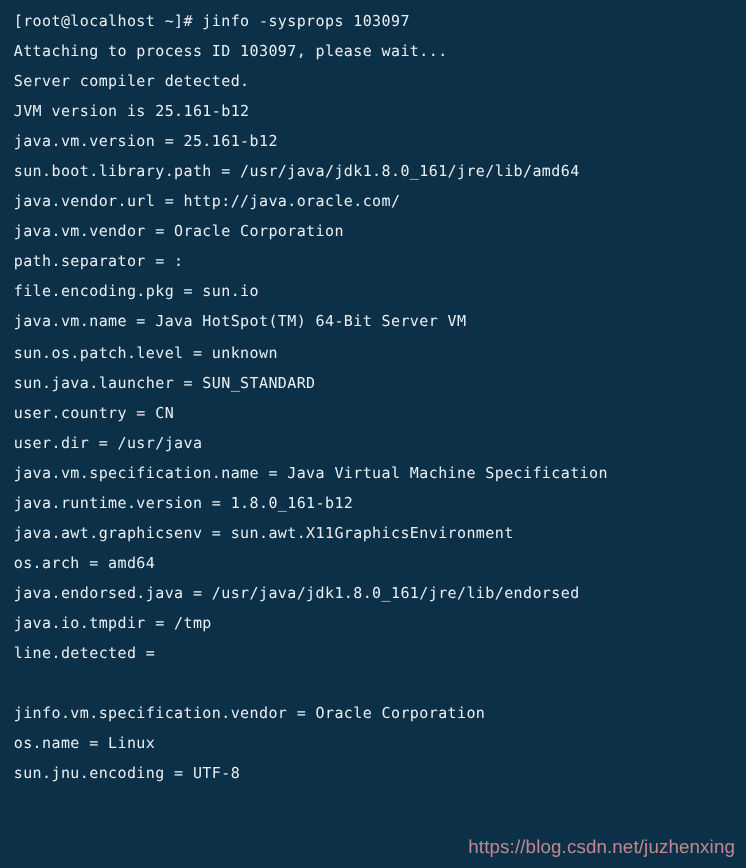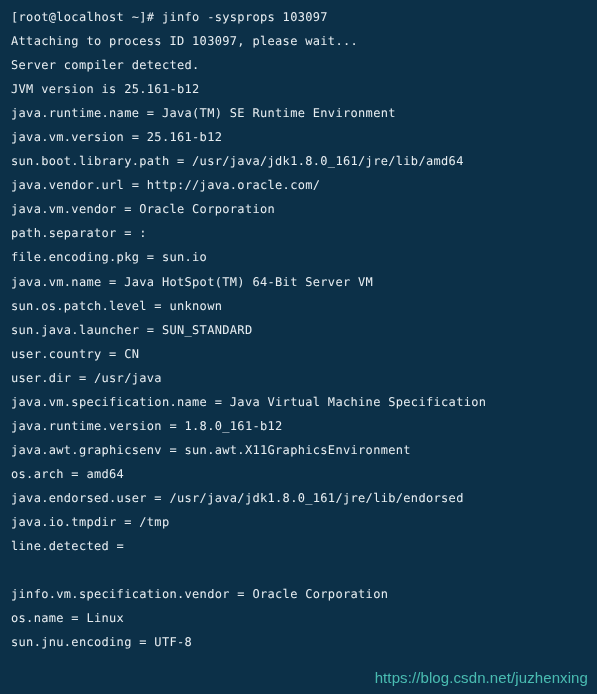--- a/index.html
+++ b/index.html
@@ -34,52 +34,51 @@
   }
   .term-line.blank {
     color: transparent;
   }
   #watermark {
     position: absolute;
     right: 9px;
     bottom: 8px;
     font-family: "Liberation Sans", "DejaVu Sans", sans-serif;
     font-size: 15px;
-    color: #5eead4;
+    color: #fca5a5;
     opacity: 0.75;
     white-space: pre;
     letter-spacing: 0.1px;
   }
 </style>
 </head>
 <body>
 
 <div id="terminal">
   <div id="terminal-output">
       <div class="term-line">[root@localhost ~]# jinfo -sysprops 103097</div>
       <div class="term-line">Attaching to process ID 103097, please wait...</div>
       <div class="term-line">Server compiler detected.</div>
       <div class="term-line">JVM version is 25.161-b12</div>
-      <div class="term-line">java.runtime.name = Java(TM) SE Runtime Environment</div>
       <div class="term-line">java.vm.version = 25.161-b12</div>
       <div class="term-line">sun.boot.library.path = /usr/java/jdk1.8.0_161/jre/lib/amd64</div>
       <div class="term-line">java.vendor.url = http://java.oracle.com/</div>
       <div class="term-line">java.vm.vendor = Oracle Corporation</div>
       <div class="term-line">path.separator = :</div>
       <div class="term-line">file.encoding.pkg = sun.io</div>
       <div class="term-line">java.vm.name = Java HotSpot(TM) 64-Bit Server VM</div>
       <div class="term-line">sun.os.patch.level = unknown</div>
       <div class="term-line">sun.java.launcher = SUN_STANDARD</div>
       <div class="term-line">user.country = CN</div>
       <div class="term-line">user.dir = /usr/java</div>
       <div class="term-line">java.vm.specification.name = Java Virtual Machine Specification</div>
       <div class="term-line">java.runtime.version = 1.8.0_161-b12</div>
       <div class="term-line">java.awt.graphicsenv = sun.awt.X11GraphicsEnvironment</div>
       <div class="term-line">os.arch = amd64</div>
-      <div class="term-line">java.endorsed.user = /usr/java/jdk1.8.0_161/jre/lib/endorsed</div>
+      <div class="term-line">java.endorsed.java = /usr/java/jdk1.8.0_161/jre/lib/endorsed</div>
       <div class="term-line">java.io.tmpdir = /tmp</div>
       <div class="term-line">line.detected = </div>
       <div class="term-line blank"></div>
       <div class="term-line">jinfo.vm.specification.vendor = Oracle Corporation</div>
       <div class="term-line">os.name = Linux</div>
       <div class="term-line">sun.jnu.encoding = UTF-8</div>
     </div>
   <div id="watermark">https://blog.csdn.net/juzhenxing</div>
 </div>
 

